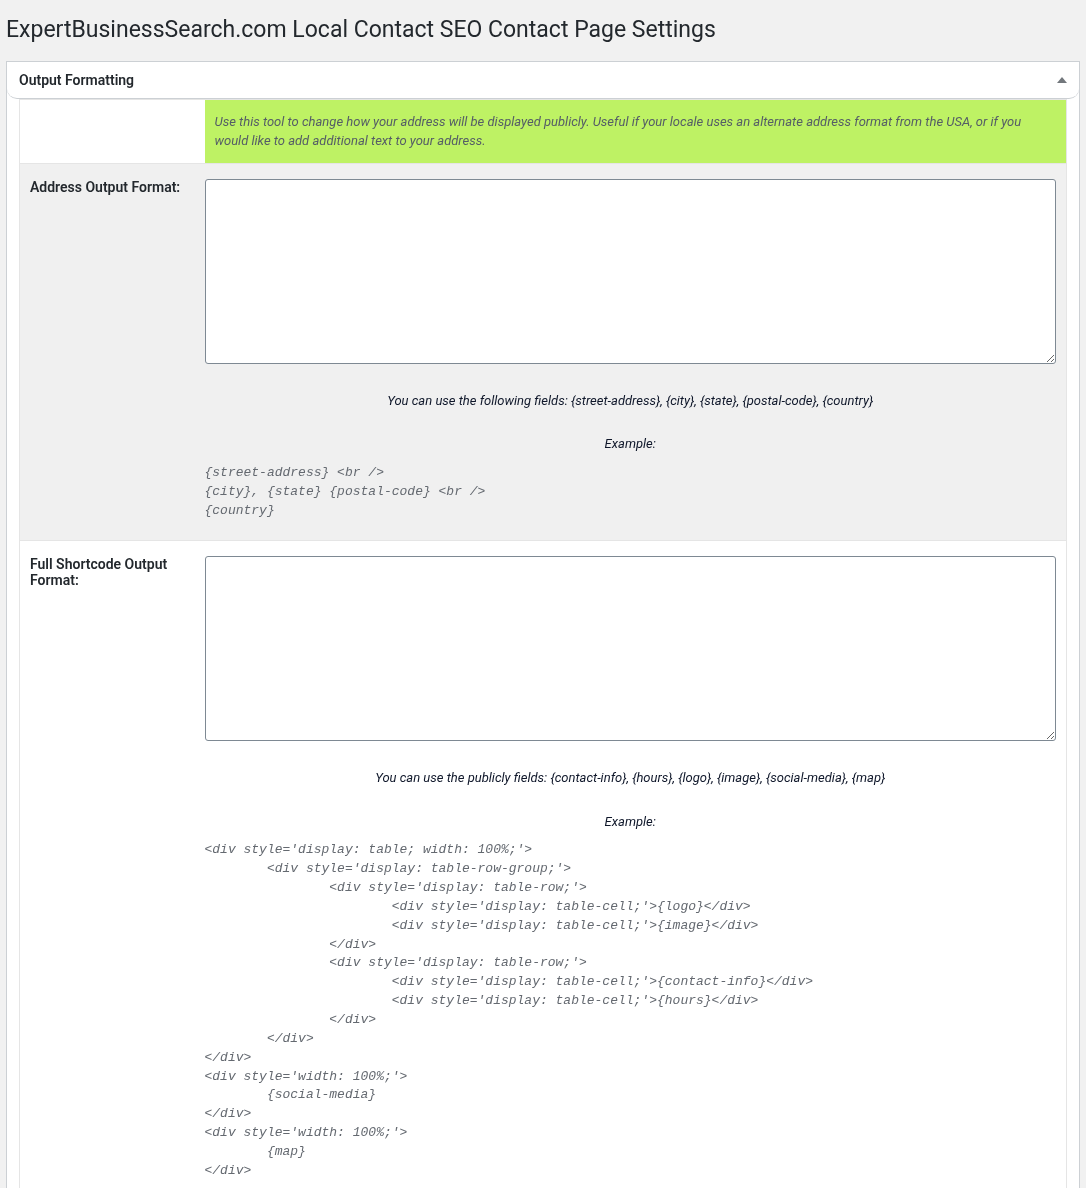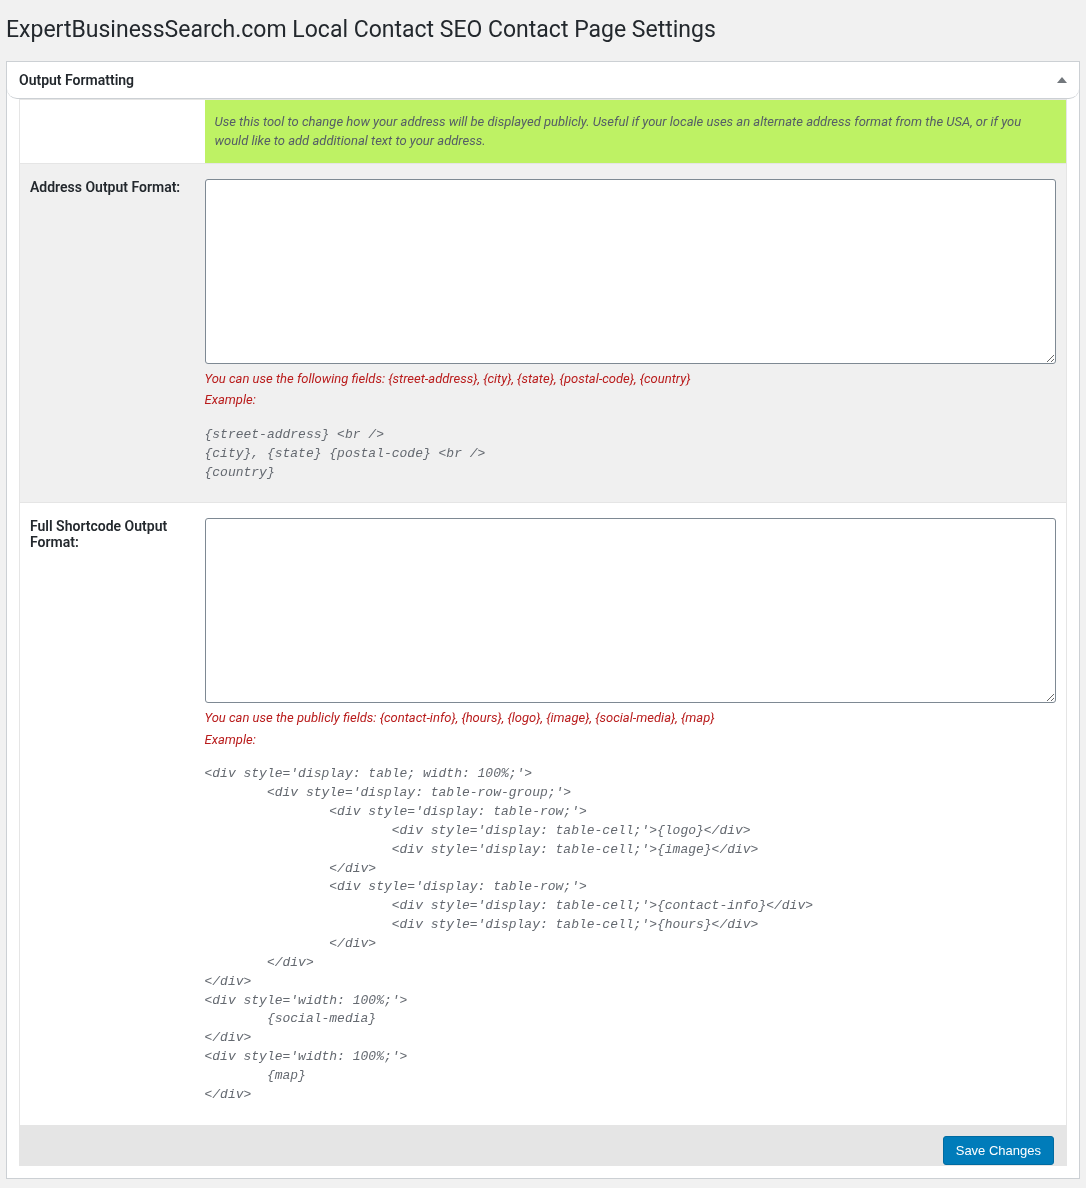--- a/index.html
+++ b/index.html
@@ -95,32 +95,33 @@
       border-radius: 3px;
       background: #fff;
       padding: 6px 8px;
       font-family: inherit;
       font-size: 13px;
       resize: vertical;
       box-shadow: 0 0 0 transparent;
     }
     .description {
       font-style: italic;
-      color: #b91c1c;
-      font-size: 13px;
-      margin-top: 2px;
+      color: #0f172a;
+      font-size: 13px;
+      margin-top: 24px;
       line-height: 1.5;
+      text-align: center;
     }
     pre.example {
       font-family: Consolas, Monaco, "Courier New", monospace;
       font-style: italic;
       color: #646970;
       font-size: 13px;
       white-space: pre;
-      margin-top: 16px;
+      margin-top: 10px;
       line-height: 1.45;
     }
     .submit-row {
       background: #e5e5e5;
       border-top: 1px solid #ddd;
       text-align: right;
       padding: 10px 12px 0 12px;
       margin: 0 12px;
       width: calc(100% - 24px);
       border: 1px solid #e5e5e5;

